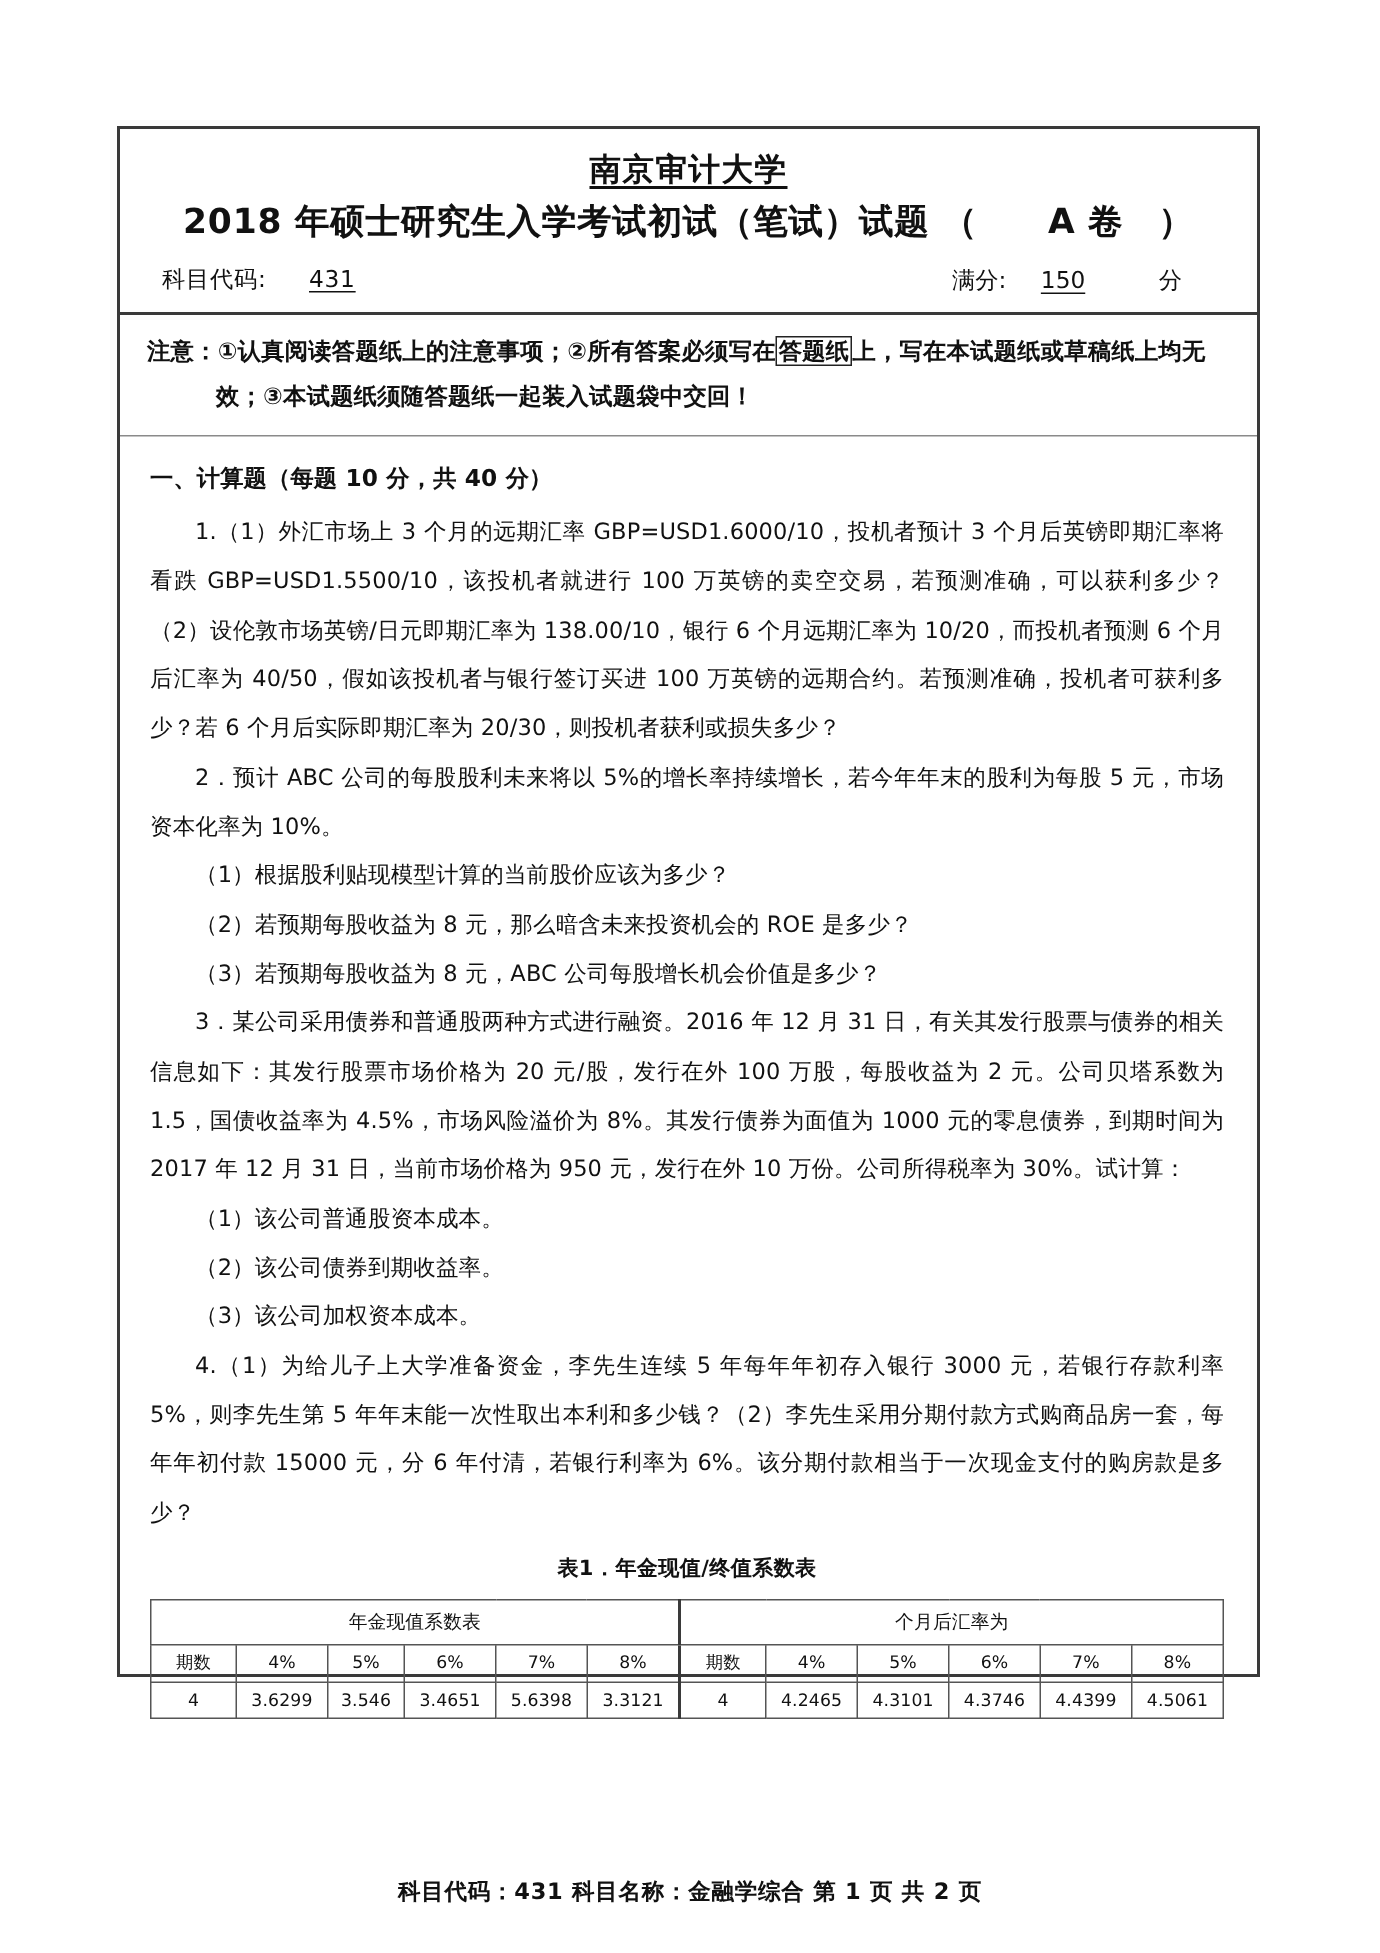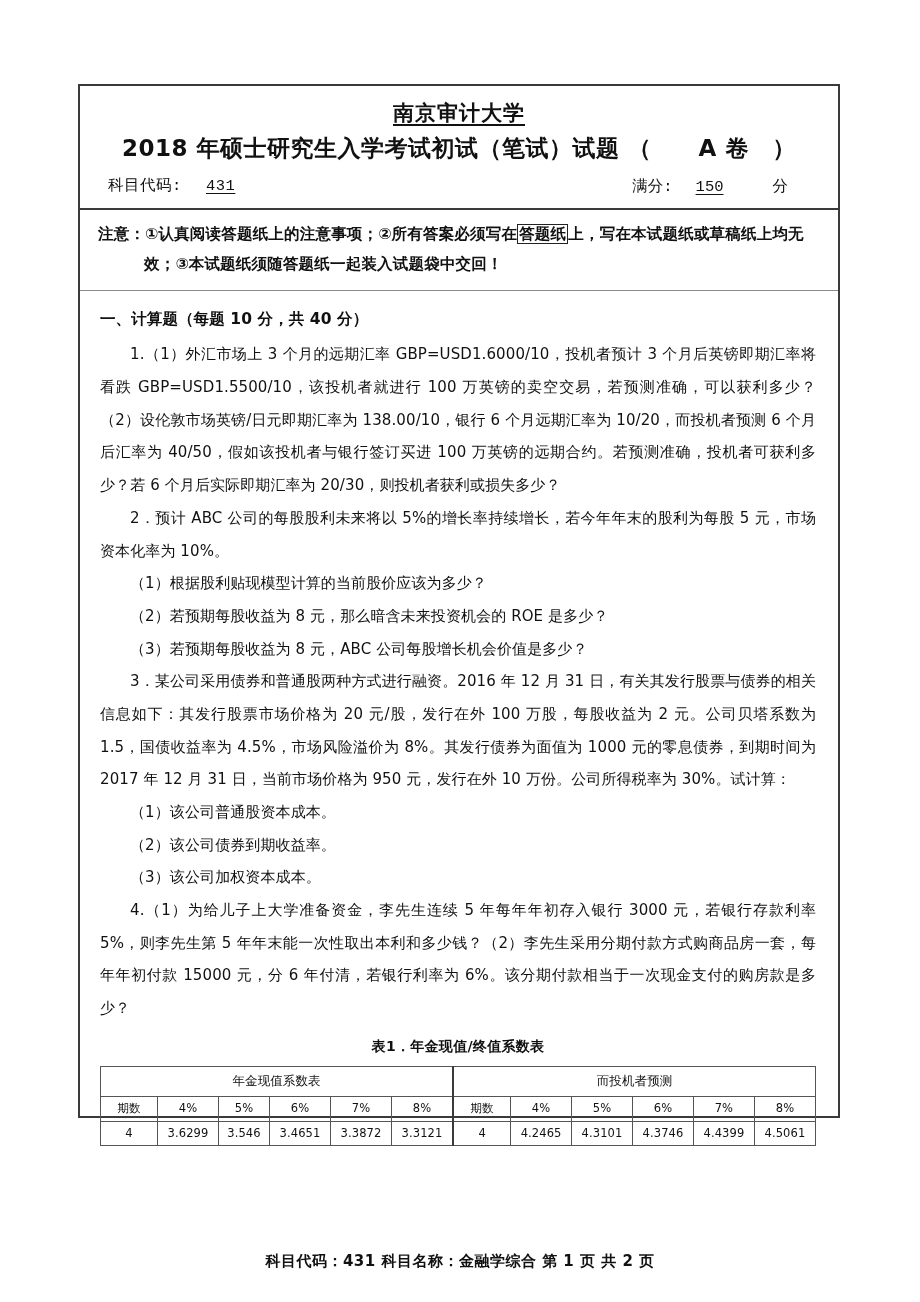--- a/index.html
+++ b/index.html
@@ -51,21 +51,20 @@
     line-height: 1.3;
     white-space: pre;
     margin-bottom: 10px;
   }
 
   .meta-rows {
     position: relative;
     font-size: 15.5px;
     line-height: 1.55;
     padding-left: 6px;
-    font-family: Liberation Mono, monospace;
   }
   .meta-row {
     display: flex;
     align-items: baseline;
   }
   .meta-label {
     width: 92px;
     flex: 0 0 92px;
     letter-spacing: 0.5px;
   }
@@ -233,21 +232,21 @@
     <p class="q sub">（2）该公司债券到期收益率。</p>
     <p class="q sub">（3）该公司加权资本成本。</p>
     <p class="q indent">4.（1）为给儿子上大学准备资金，李先生连续 5 年每年年初存入银行 3000 元，若银行存款利率 5%，则李先生第 5 年年末能一次性取出本利和多少钱？（2）李先生采用分期付款方式购商品房一套，每年年初付款 15000 元，分 6 年付清，若银行利率为 6%。该分期付款相当于一次现金支付的购房款是多少？</p>
 
     <div class="table-caption">表1．年金现值/终值系数表</div>
 
     <table class="coef">
       <thead>
         <tr class="group-row">
           <th colspan="6">年金现值系数表</th>
-          <th colspan="6" class="grp-sep">而投机者预测</th>
+          <th colspan="6" class="grp-sep">个月后汇率为</th>
         </tr>
         <tr>
           <th class="idx">期数</th>
           <th>4%</th>
           <th>5%</th>
           <th>6%</th>
           <th>7%</th>
           <th>8%</th>
           <th class="idx grp-sep">期数</th>
           <th>4%</th>
@@ -256,21 +255,21 @@
           <th>7%</th>
           <th>8%</th>
         </tr>
       </thead>
       <tbody>
         <tr>
           <td class="idx">4</td>
           <td>3.6299</td>
           <td>3.546</td>
           <td>3.4651</td>
-          <td>3.3872</td>
+          <td>5.6398</td>
           <td>3.3121</td>
           <td class="idx grp-sep">4</td>
           <td>4.2465</td>
           <td>4.3101</td>
           <td>4.3746</td>
           <td>4.4399</td>
           <td>4.5061</td>
         </tr>
       </tbody>
     </table>

